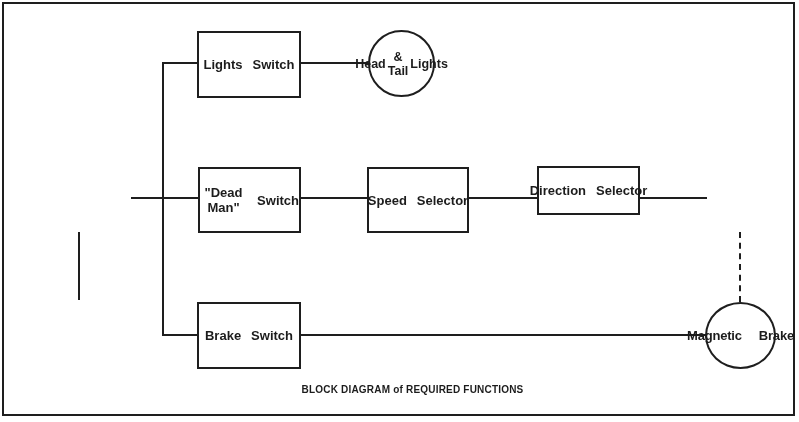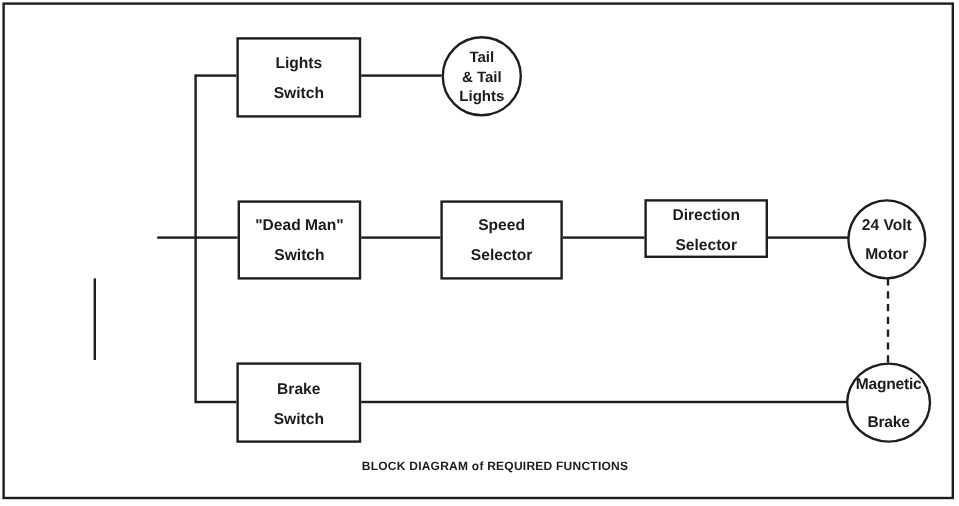--- a/index.html
+++ b/index.html
@@ -13,21 +13,21 @@
   .canvas { position:absolute; left:0; top:0; width:799px; height:422px; background:#ffffff; }
   .frame {
     position:absolute; left:2px; top:2px;
     width:789px; height:410px;
     border:2px solid #1e1e1e;
     background:#ffffff;
   }
   .node {
     position:absolute;
     box-sizing:border-box;
-    display:flex; flex-direction:column;
+    display:flex; 
     align-items:center; justify-content:center;
     text-align:center;
     color:#1c1c1c;
     font-weight:bold;
     font-size:13px;
     background:#ffffff;
     z-index:2;
   }
   .box { border:2px solid #1e1e1e; gap:10px; }
   .circle { border:2px solid #1e1e1e; border-radius:50%; }
@@ -89,45 +89,41 @@
   <div class="h" id="c-brake-magbrake"></div>
   <div class="v" id="c-battery-charger"></div>
   <div class="dash" id="c-motor-magbrake"></div>
 
   <div class="node box" id="n-lights-switch">
     <span>Lights</span>
     <span>Switch</span>
   </div>
 
   <div class="node circle tight" id="n-head-tail-lights">
-    <span>Tail</span>
+    <span>Head</span>
     <span>&amp; Tail</span>
     <span>Lights</span>
   </div>
 
 
   <div class="node box" id="n-dead-man-switch">
     <span>"Dead Man"</span>
     <span>Switch</span>
   </div>
 
   <div class="node box" id="n-speed-selector">
     <span>Speed</span>
     <span>Selector</span>
   </div>
 
   <div class="node box" id="n-direction-selector">
     <span>Direction</span>
     <span>Selector</span>
   </div>
 
-  <div class="node circle two-line" id="n-motor">
-    <span>24 Volt</span>
-    <span>Motor</span>
-  </div>
 
 
   <div class="node box" id="n-brake-switch">
     <span>Brake</span>
     <span>Switch</span>
   </div>
 
   <div class="node circle snug" id="n-magnetic-brake">
     <span>Magnetic</span>
     <span>Brake</span>

